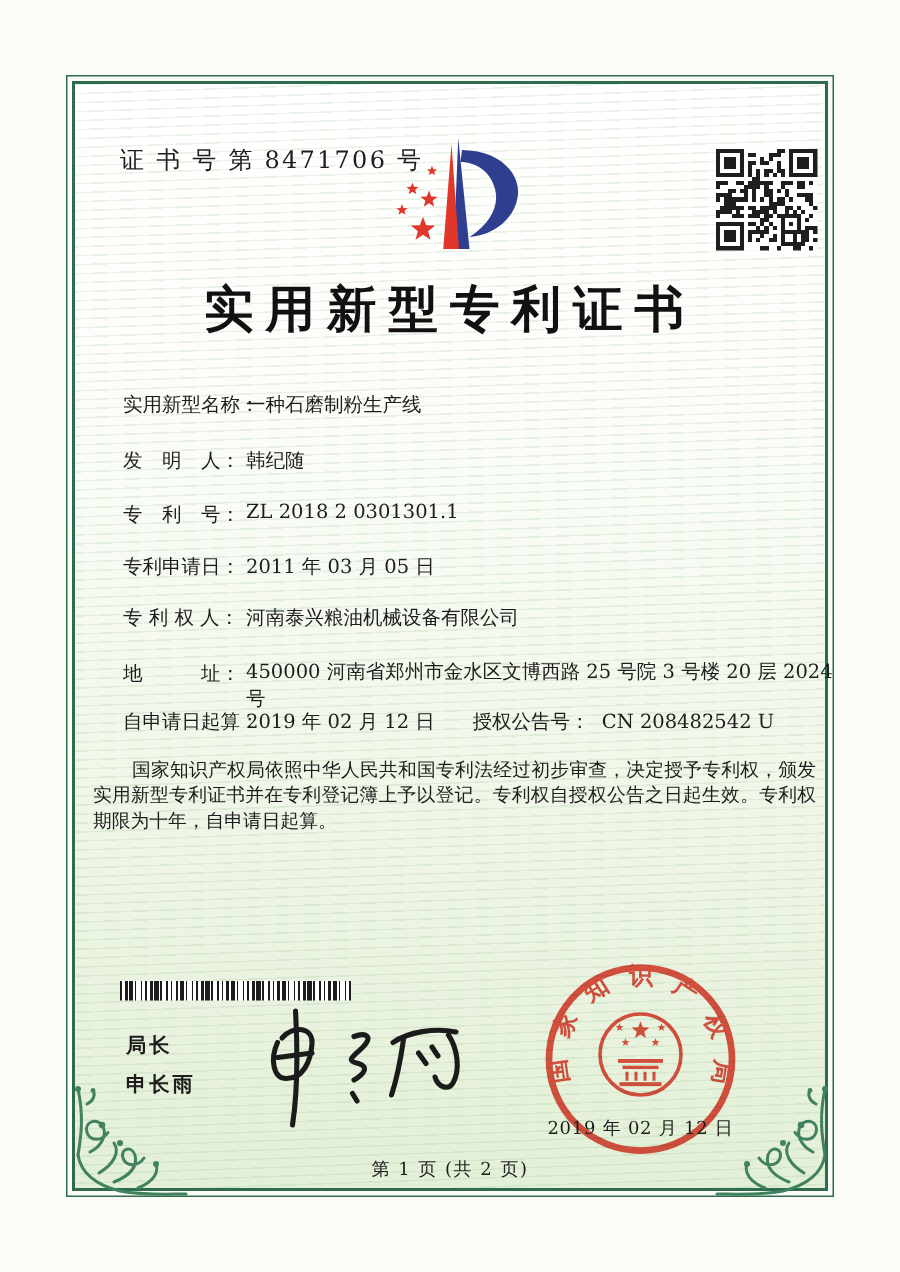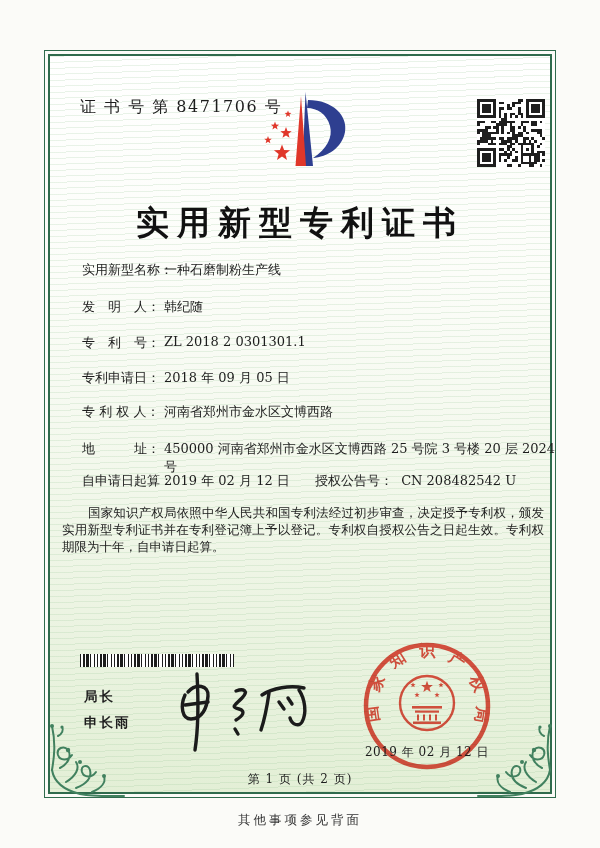--- a/index.html
+++ b/index.html
@@ -8,21 +8,21 @@
   .page{position:absolute;inset:0;}
   
   .frame{position:absolute;left:44px;top:50px;width:512px;height:748px;
          border:1px solid #2f6b4d;padding:3px;box-sizing:border-box;}
   .frame-inner{position:absolute;inset:3px;border:2px solid #2f6b4d;
     background:
       repeating-linear-gradient(178deg, rgba(145,195,145,0.20) 0 1px, rgba(255,255,255,0) 1px 6px),
       linear-gradient(180deg,#ffffff 0%,#fcfdf9 30%,#eef5e5 70%,#e3efd6 100%);}
   .abs{position:absolute;}
   .cert-no{left:80px;top:97px;font-size:16px;letter-spacing:1.5px;}
-  .title{left:0;right:0;top:201px;text-align:center;font-size:33px;font-weight:600;
+  .title{left:0;right:0;top:184px;text-align:center;font-size:33px;font-weight:600;
          letter-spacing:8px;color:#111;}
   .row{left:82px;font-size:13px;white-space:nowrap;}
   .row .lbl{display:inline-block;width:82px;white-space:nowrap;}
   .row .val{position:absolute;left:82px;top:0;white-space:nowrap;}
   .row .val.wrap{white-space:normal;width:392px;line-height:18px;}
   .pair2{position:absolute;left:208px;top:0;}
   .pair2 .lbl2{display:inline-block;width:82px;margin-left:25px;}
   .paras{left:62px;top:504px;width:482px;font-size:12.5px;line-height:17px;text-align:justify;}
   .paras p{margin:0;text-indent:26px;}
   .barcode{left:80px;top:654px;width:154px;height:13px;
@@ -328,25 +328,25 @@
   <div class="abs row" style="top:298px">
     <span class="lbl">发　明　人：</span>
     <span class="val">韩纪随</span>
   </div>
   <div class="abs row" style="top:334px">
     <span class="lbl">专　利　号：</span>
     <span class="val">ZL 2018 2 0301301.1</span>
   </div>
   <div class="abs row" style="top:369px">
     <span class="lbl">专利申请日：</span>
-    <span class="val">2018 年 09 月 05 日</span>
+    <span class="val">2011 年 03 月 05 日</span>
   </div>
   <div class="abs row" style="top:403px">
     <span class="lbl">专 利 权 人：</span>
-    <span class="val">河南省郑州市金水区文博西路</span>
+    <span class="val">河南泰兴粮油机械设备有限公司</span>
   </div>
   <div class="abs row" style="top:440px">
     <span class="lbl">地　　　址：</span>
     <span class="val wrap">450000 河南省郑州市金水区文博西路 25 号院 3 号楼 20 层 2024 号</span>
   </div>
   <div class="abs row" style="top:472px">
     <span class="lbl">自申请日起算：</span>
     <span class="val">2019 年 02 月 12 日</span>
     <span class="pair2">
       <span class="lbl2">授权公告号：</span>
@@ -400,15 +400,14 @@
         <rect x="61" y="73.5" width="2" height="6"></rect>
         <rect x="67" y="73.5" width="2" height="6"></rect>
         <rect x="73" y="73.5" width="2" height="6"></rect>
         <rect x="51" y="80.5" width="28" height="2.6"></rect>
       </g>
     </g>
   </svg>
   <div class="abs seal-date">2019 年 02 月 12 日</div>
 
   <div class="abs page-num">第 1 页 (共 2 页)</div>
-  <div class="abs back-note">其他事项参见背面</div>
 
 </div>
 
 </body></html>

